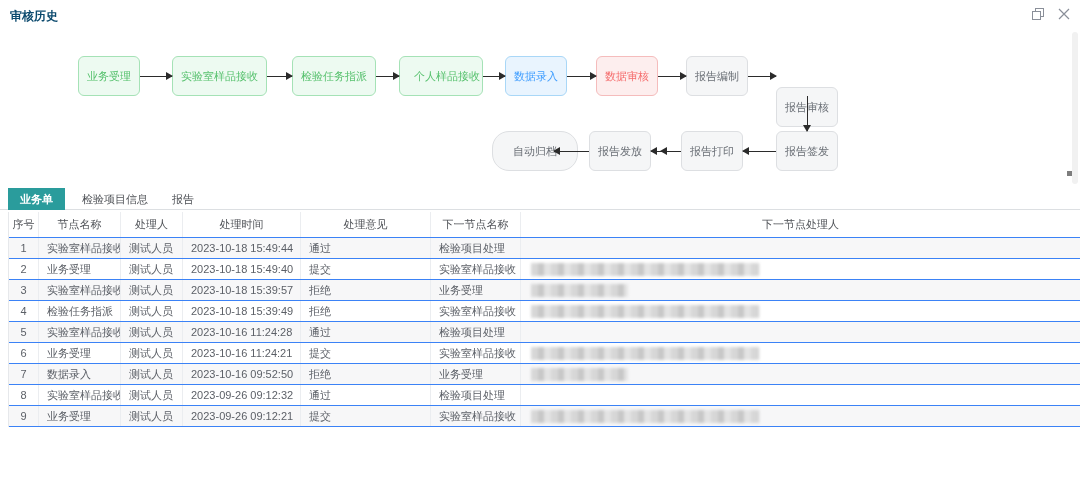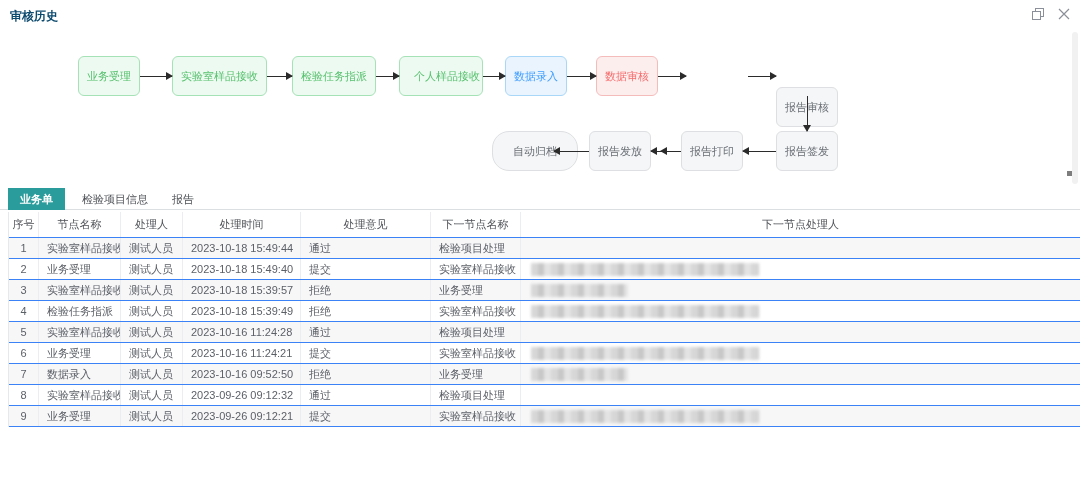--- a/index.html
+++ b/index.html
@@ -92,20 +92,23 @@
       </div>
     <div class="node green" style="left:399px; top:26px; width:84px;padding-left:12px;">
         <span>个人样品接收</span>
       </div>
     <div class="node blue" style="left:505px; top:26px; width:62px;">
         <span>数据录入</span>
       </div>
     <div class="node red" style="left:596px; top:26px; width:62px;">
         <span>数据审核</span>
       </div>
+    <div class="node gray" style="left:686px; top:26px; width:62px;">
+        <span>报告编制</span>
+      </div>
     <div class="node gray" style="left:776px; top:26px; width:62px;margin-top:31px;">
         <span>报告审核</span>
       </div>
 
     <div class="node gray" style="left:492px; top:101px; width:86px;border-radius:17px;">
         <span>自动归档</span>
       </div>
     <div class="node gray" style="left:589px; top:101px; width:62px;">
         <span>报告发放</span>
       </div>

